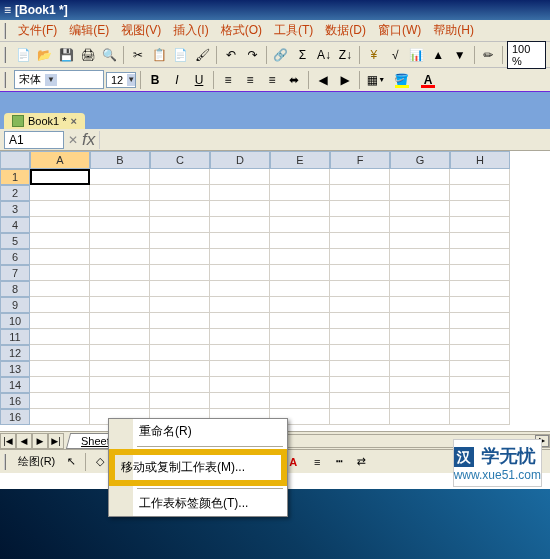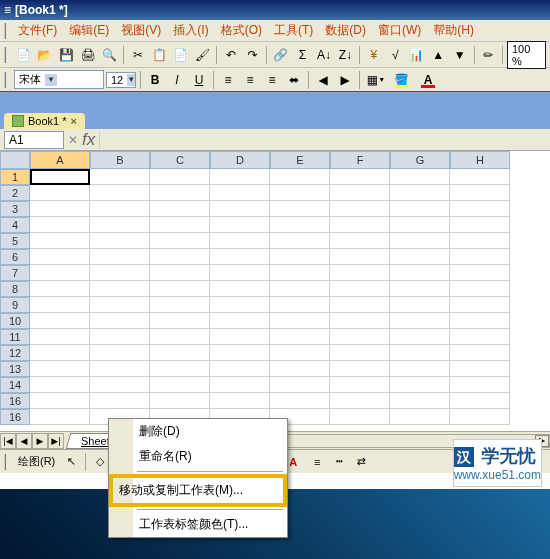--- a/index.html
+++ b/index.html
@@ -59,21 +59,21 @@
   .hscroll-left, .hscroll-right { width: 14px; height: 12px; background: #ECE9D8; border: 1px solid #888; position: absolute; top: 0; display: flex; align-items: center; justify-content: center; font-size: 8px; }
   .hscroll-left { left: 0; }
   .hscroll-right { right: 0; }
   
   .drawing-bar { background: #ECE9D8; height: 24px; display: flex; align-items: center; padding: 0 4px; border-top: 1px solid #ACA899; gap: 2px; font-size: 11px; }
   .draw-label { padding: 2px 4px; }
   
   .context-menu { position: absolute; left: 108px; top: 418px; width: 180px; background: #fff; border: 1px solid #888; box-shadow: 2px 2px 4px rgba(0,0,0,0.4); font-size: 12px; z-index: 100; }
   .ctx-stripe { width: 24px; background: #ECE9D8; position: absolute; left: 0; top: 0; bottom: 0; }
   .ctx-item { padding: 4px 6px 4px 30px; cursor: pointer; position: relative; }
-  .ctx-item.highlighted { border: 4px solid #eab308; padding-left: 6px; }
+  .ctx-item.highlighted { border: 6px solid #eab308; padding-left: 6px; }
   .ctx-sep { height: 1px; background: #ACA899; margin: 2px 4px 2px 28px; }
   
   .watermark { position: absolute; right: 8px; bottom: 72px; background: #fff; padding: 4px 0; border: 1px solid #ccc; font-size: 14px; z-index: 50; }
   .watermark .big { font-weight: bold; color: #1A5490; font-size: 18px; }
   .watermark .url { color: #2A7AB0; font-size: 12px; display: block; }
   .watermark .icon { display: inline-block; width: 20px; height: 20px; background: #1A5490; color: #fff; text-align: center; line-height: 20px; font-weight: bold; margin-right: 4px; }
   
   .bg-hint { position: absolute; bottom: 0; left: 0; right: 0; height: 70px; background: linear-gradient(45deg, #001530, #0A3A60, #1A6AA0); z-index: 1; }
 </style>
 </head>
@@ -404,21 +404,20 @@
   <span class="color-btn">
       <b style="color:#C00;">A</b>
     </span>
   <span class="tb-btn">≡</span>
   <span class="tb-btn">┅</span>
   <span class="tb-btn">⇄</span>
 </div>
 
 <div class="context-menu">
   <div class="ctx-stripe"></div>
-  <div class="ctx-item">删除(D)</div>
   <div class="ctx-item">重命名(R)</div>
   <div class="ctx-sep"></div>
   <div class="ctx-item highlighted">移动或复制工作表(M)...</div>
   <div class="ctx-sep"></div>
   <div class="ctx-item">工作表标签颜色(T)...</div>
 </div>
 
 <div class="watermark">
   <span class="icon">汉</span>
   <span class="big">学无忧</span>

